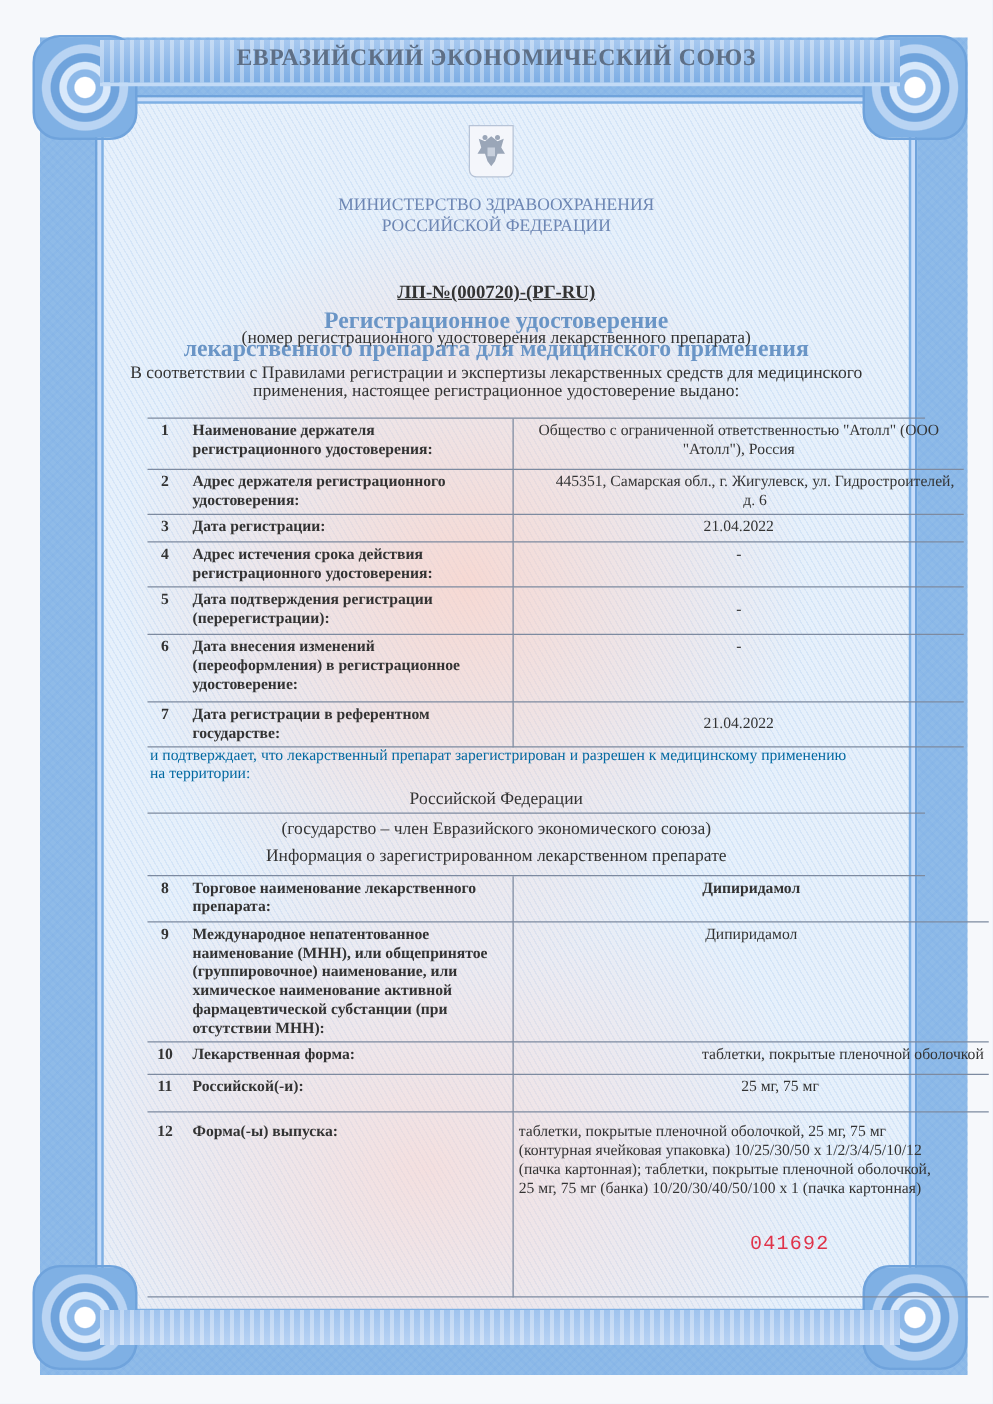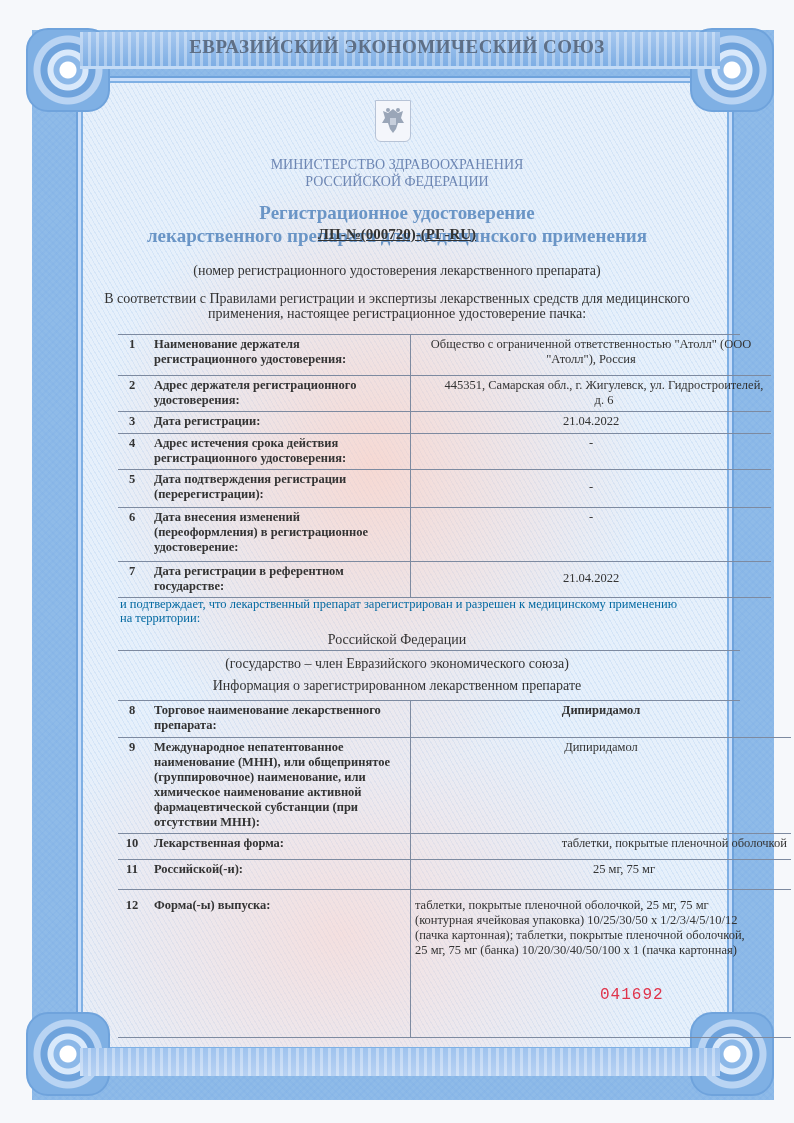--- a/index.html
+++ b/index.html
@@ -55,21 +55,21 @@
     border: 1px solid #b7c3d6; background: #f4f6fb;
     border-radius: 0 0 6px 6px;
   }
   .emblem svg { display: block; }
   .ministry {
     position: absolute; left: 0; width: 794px; text-align: center;
     font-size: 14px; color: #6d86b3; line-height: 17px;
   }
   .cert-title {
     position: absolute; left: 0; width: 794px; text-align: center;
-    font-weight: bold; font-size: 19px; color: #6a95c6; line-height: 21px;
+    font-weight: bold; font-size: 19px; color: #6a95c6; line-height: 21px; margin-top: 44px;
   }
   .reg-num {
     position: absolute; left: 0; top: 226px; width: 794px; text-align: center;
     font-weight: bold; font-size: 15px; color: #333; text-decoration: underline;
   }
   .caption {
     position: absolute; left: 0; width: 794px; text-align: center;
     font-size: 14px; color: #333;
   }
   .para {
@@ -120,21 +120,21 @@
 </div>
 
 <div class="ministry" style="top:156px;">МИНИСТЕРСТВО ЗДРАВООХРАНЕНИЯ</div>
 <div class="ministry" style="top:173px;">РОССИЙСКОЙ ФЕДЕРАЦИИ</div>
 
 <div class="cert-title" style="top:202px;">Регистрационное удостоверение</div>
 <div class="cert-title" style="top:225px;">лекарственного препарата для медицинского применения</div>
 <div class="reg-num">ЛП-№(000720)-(РГ-RU)</div>
 <div class="caption" style="top:263px;">(номер регистрационного удостоверения лекарственного препарата)</div>
 <div class="caption" style="top:291px;">В соответствии с Правилами регистрации и экспертизы лекарственных средств для медицинского</div>
-<div class="caption" style="top:306px;">применения, настоящее регистрационное удостоверение пачка:</div>
+<div class="caption" style="top:306px;">применения, настоящее регистрационное удостоверение выдано:</div>
 
 <div class="hline" style="left:118px;top:334px;width:622px;"></div>
 <table class="grid" style="top:335px;">
   <tbody>
       <tr style="height:40px;">
     <td class="num">1</td>
     <td class="label">Наименование держателя регистрационного удостоверения:</td>
     <td class="value">Общество с ограниченной ответственностью "Атолл" (ООО "Атолл"), Россия</td>
   </tr>
   <tr style="height:36px;">

